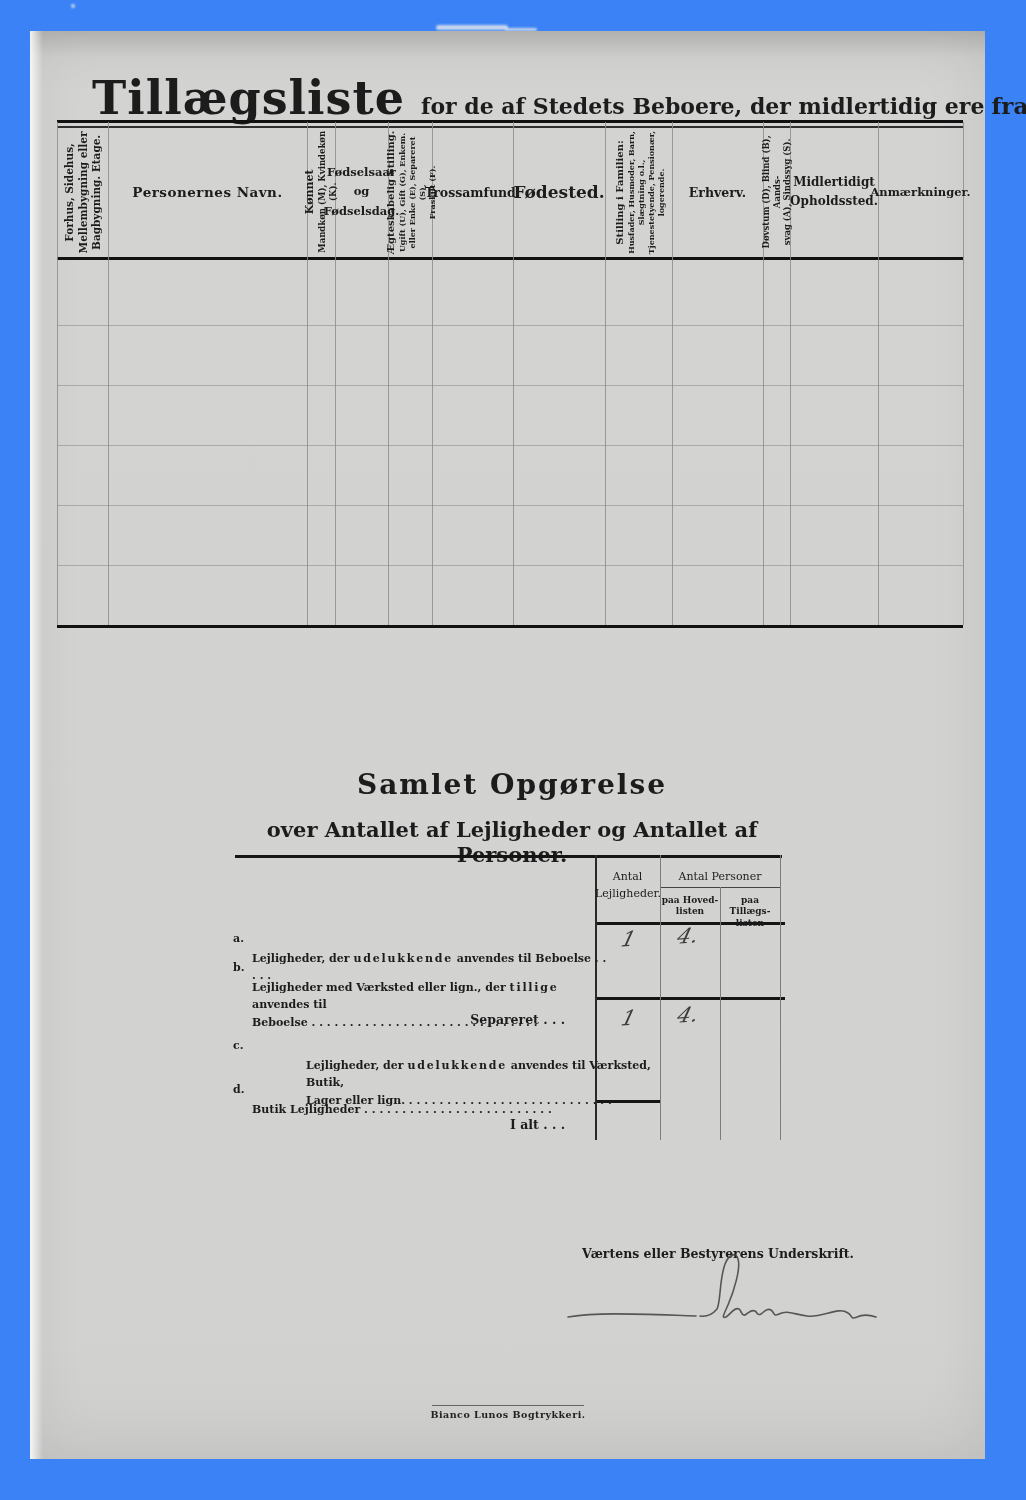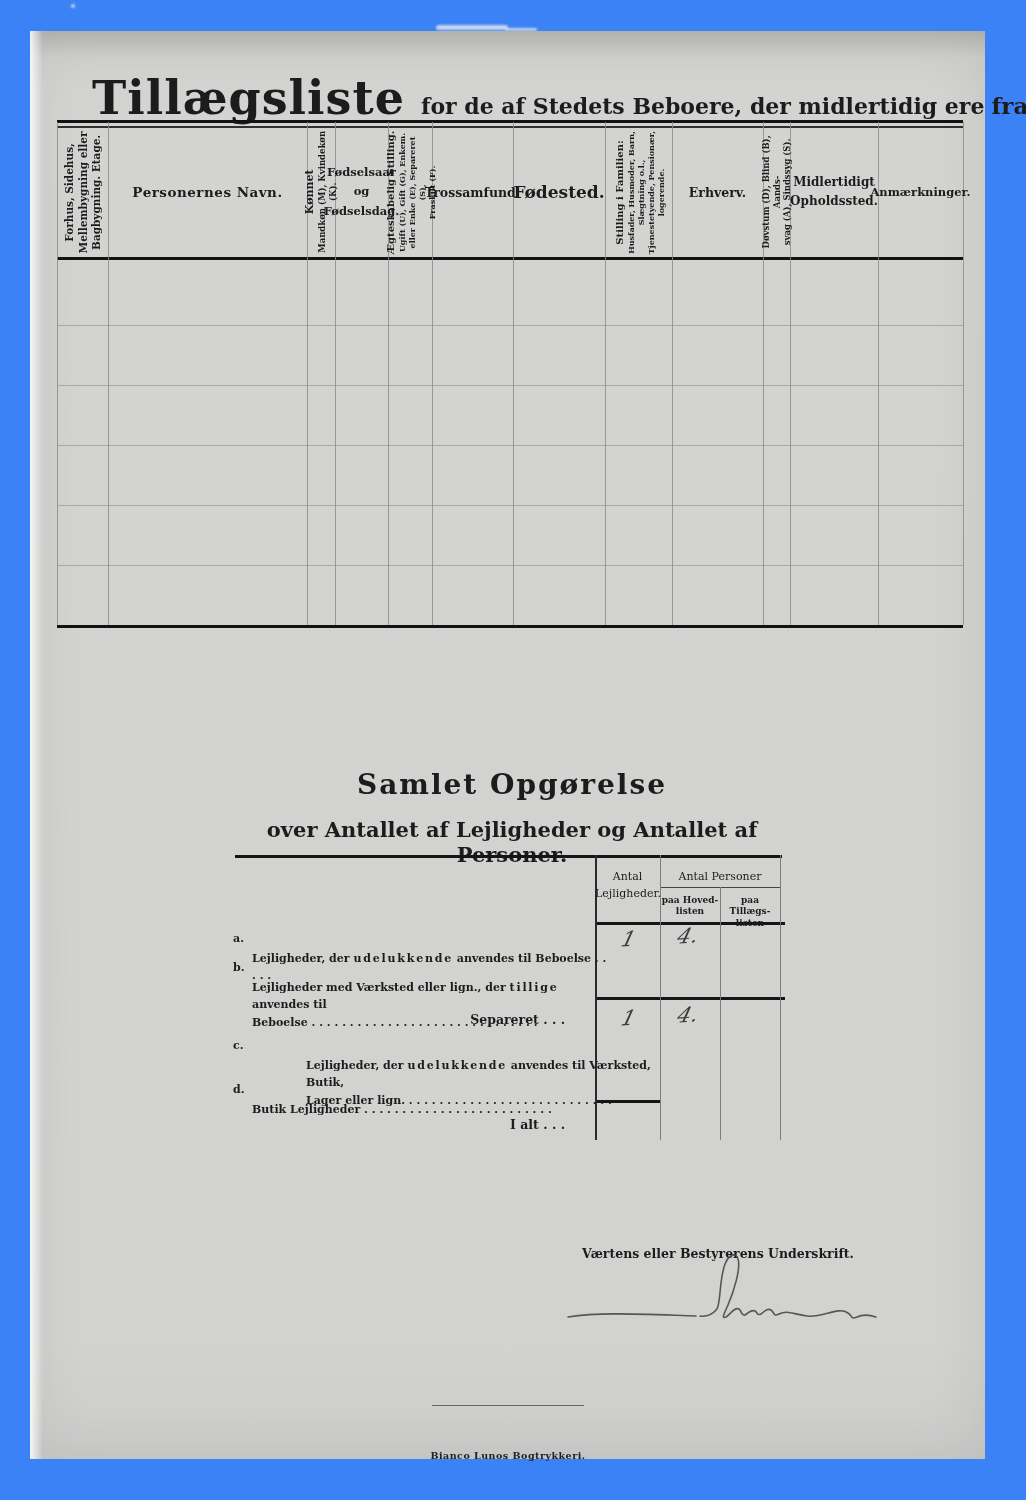--- a/index.html
+++ b/index.html
@@ -34,21 +34,21 @@
   .scol-sub{position:absolute;text-align:center;font-weight:bold;white-space:pre-line;font-size:9px;line-height:1.25;}
   .srow{position:absolute;font-size:11px;font-weight:bold;line-height:1.6;white-space:pre-line;width:355px;}
   .sletter{position:absolute;font-size:11px;font-weight:bold;}
   .em-sp{letter-spacing:1.8px;}
   .sright{position:absolute;left:350px;width:185px;text-align:right;font-size:12.5px;font-weight:bold;}
   .hand{position:absolute;font-style:italic;color:#3c3c3c;font-size:21px;transform:skewX(-18deg) rotate(-4deg);
         font-family:"DejaVu Serif",serif;}
   
   .sig-label{position:absolute;left:538px;width:300px;text-align:center;font-size:12.5px;font-weight:bold;top:1186px;margin-top:29px;}
   .printer-rule{position:absolute;left:402px;top:1374px;width:152px;height:1px;background:#666;}
-  .printer{position:absolute;left:392px;top:1378px;width:172px;text-align:center;font-size:9.5px;font-weight:bold;letter-spacing:.5px;color:#222;margin-top:41px;}
+  .printer{position:absolute;left:392px;top:1378px;width:172px;text-align:center;font-size:9.5px;font-weight:bold;letter-spacing:.5px;color:#222;}
 </style>
 </head>
 <body>
 
 <div class="canvas">
 
   <div class="streak" style="left:436px;top:25px;width:72px;height:5px;"></div>
   <div class="streak" style="left:505px;top:28px;width:32px;height:3px;"></div>
   <div class="streak" style="left:71px;top:4px;width:4px;height:4px;border-radius:50%;"></div>
 

